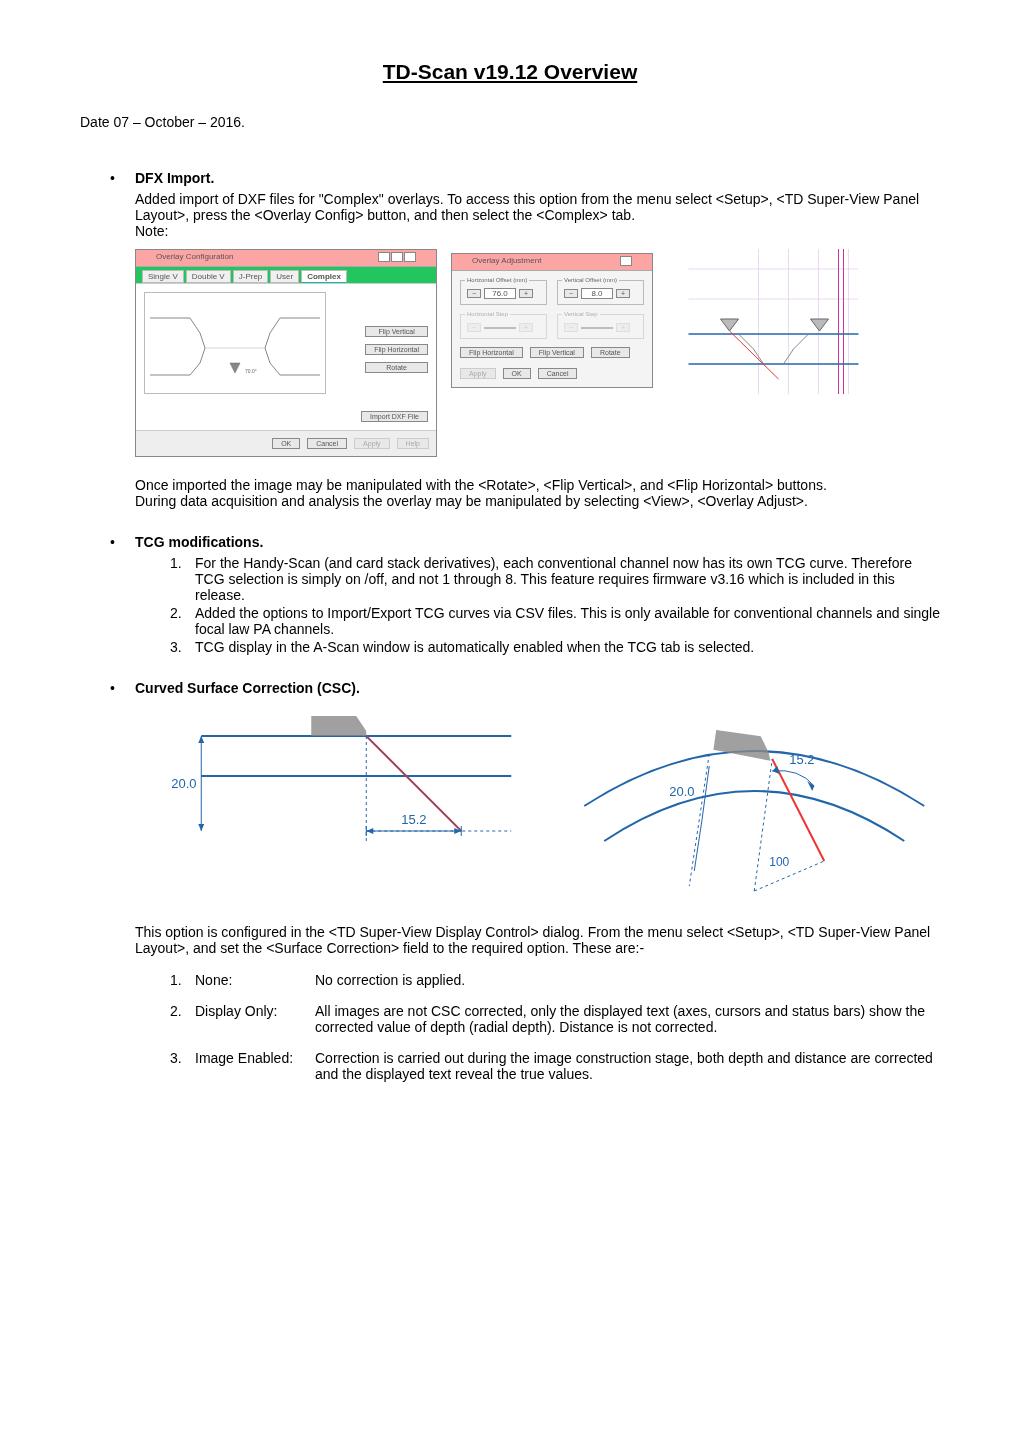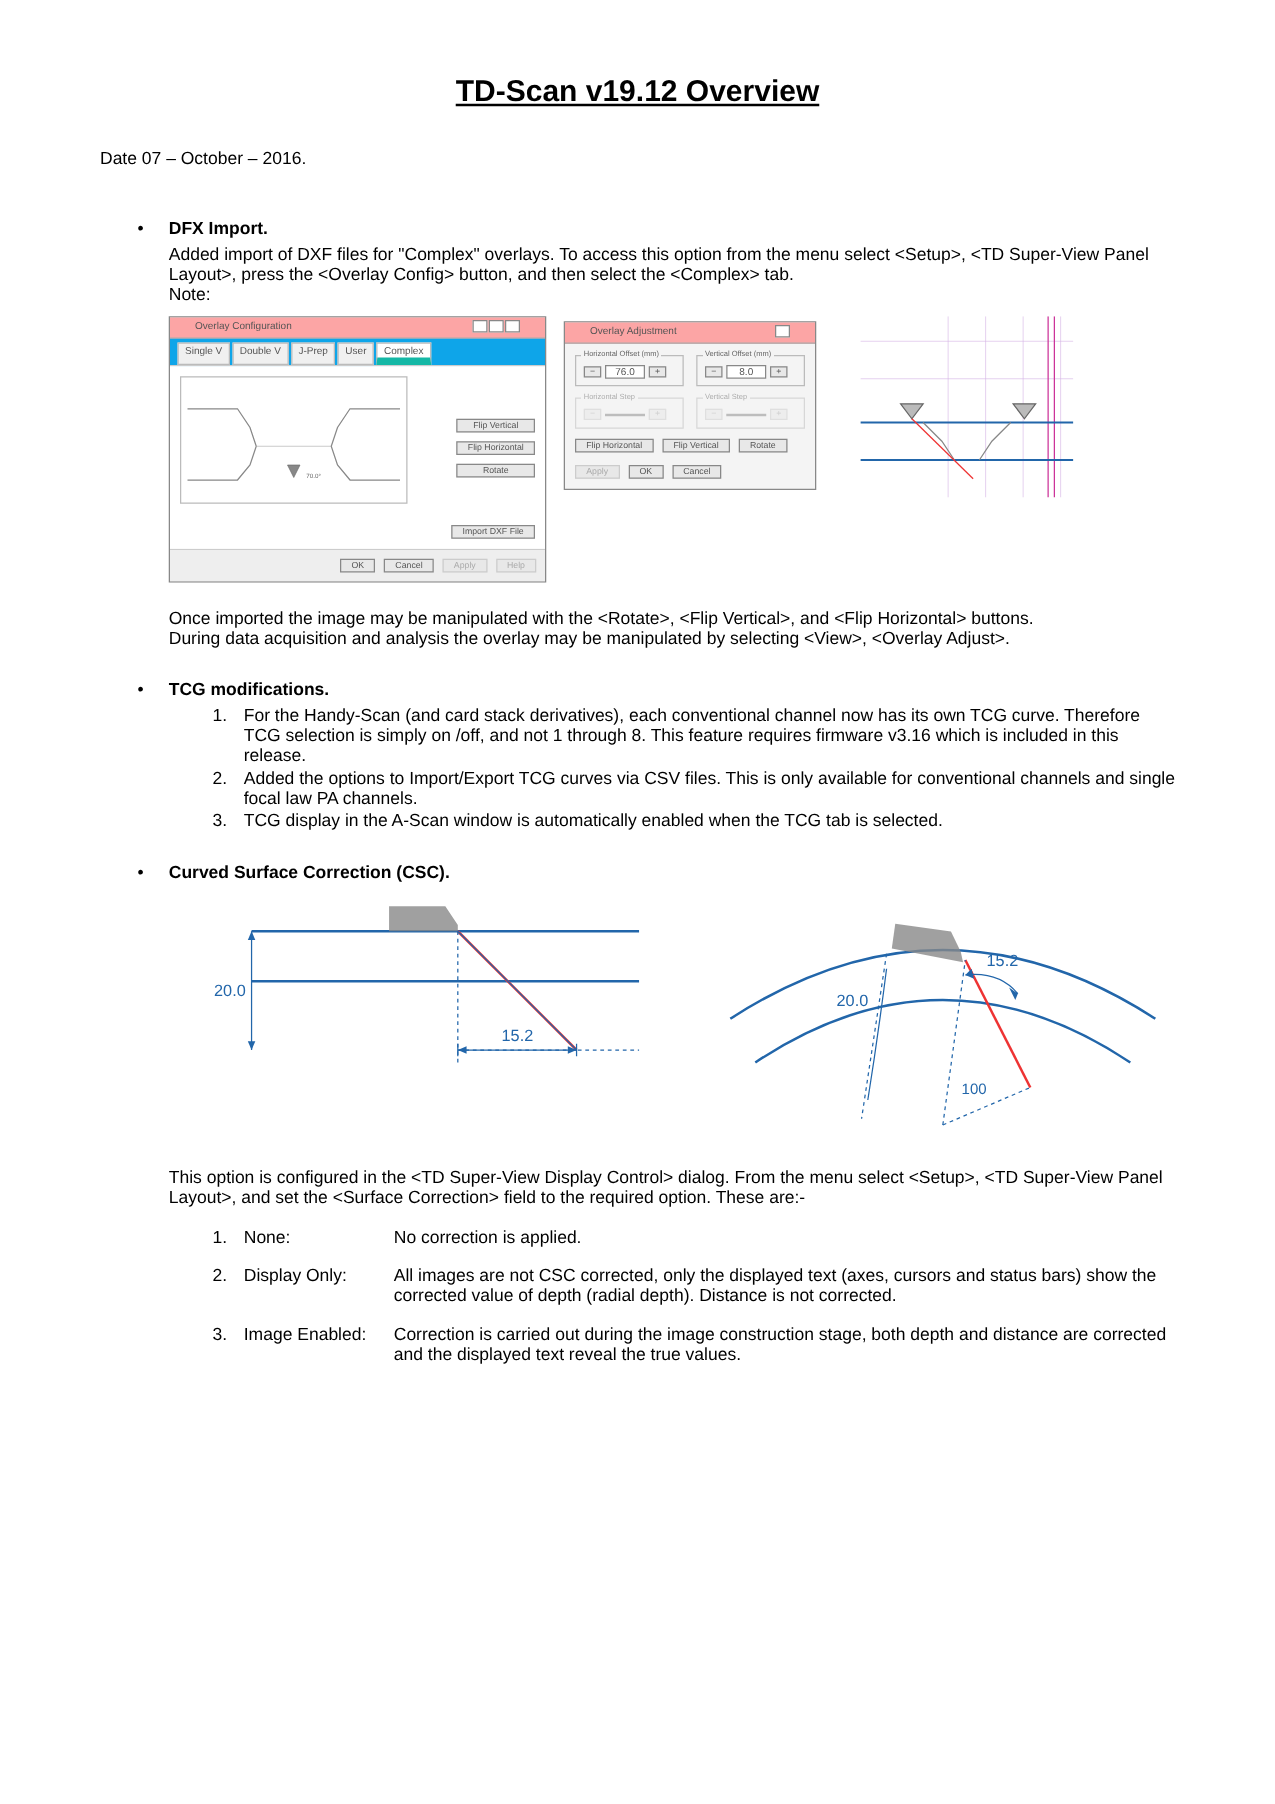--- a/index.html
+++ b/index.html
@@ -6,21 +6,21 @@
       font-family: Arial, Helvetica, sans-serif;
       font-size: 14px;
       color: #000;
       background: #fff;
       margin: 0;
       padding: 60px 80px;
       width: 1020px;
       box-sizing: border-box;
     }
     h1 {
-      font-size: 24px;
+      font-size: 21px;
       font-weight: bold;
       text-align: center;
       text-decoration: underline;
       margin: 0 0 30px 0;
     }
     .date-line { margin: 0 0 40px 0; }
     .section { margin-bottom: 25px; }
     .bullet-row { display: flex; padding-left: 30px; margin-bottom: 5px; }
     .bullet-sym { width: 25px; flex-shrink: 0; }
     .bullet-head { font-weight: bold; }
@@ -29,23 +29,23 @@
     .num-col { width: 25px; flex-shrink: 0; }
     .num-text { flex: 1; }
     .note-row { display: flex; padding-left: 55px; }
     .note-lab { flex-shrink: 0; padding-right: 4px; }
     .note-txt { flex: 1; }
     .link { color: #0066cc; }
     .img-row { display: flex; gap: 10px; padding-left: 55px; margin: 10px 0 20px 0; }
     .dlg-box { border: 1px solid #888; background: #f4f4f4; font-size: 8px; color: #555; }
     .dlg-title { background: #fca5a5; border-bottom: 1px solid #aaa; padding: 2px 20px; display:flex; justify-content:space-between; }
     .dlg-title .icons span { display:inline-block; width:10px; height:8px; border:1px solid #888; margin-left:1px; background:#fff; }
-    .tabstrip { display:flex; gap:2px; padding:3px 6px 0 6px; background:#0ea5e9; border-bottom:1px solid #ccc;}
+    .tabstrip { display:flex; gap:2px; padding:3px 6px 0 6px; background:#22c55e; border-bottom:1px solid #ccc;}
     .tab { border:1px solid #bbb; padding:1px 5px; background:#f0f0f0; }
-    .tab.sel { background:#fff; border-bottom:6px solid #14b8a6; }
+    .tab.sel { background:#fff; border-bottom:1px solid #14b8a6;font-weight:bold; }
     .dlg-body { padding:8px; background:#fff; }
     .btn { display:inline-block; border:1px solid #888; background:#e8e8e8; padding:1px 8px; margin:2px; text-align:center; font-size:7px; }
     .btn.dis { color:#aaa; border-color:#ccc; }
     .shape-area { border:1px solid #bbb; height:100px; position:relative; background:#fff; }
     .shape-svg { width:100%; height:100%; }
     .right-btns { display:flex; flex-direction:column; gap:3px; position:absolute; right:6px; top:40px;}
     .right-btns2 { display:flex; flex-direction:column; gap:3px; position:absolute; right:6px; bottom:6px;}
     .footer-btns { display:flex; justify-content:flex-end; gap:3px; padding:5px; background:#eee; border-top:1px solid #ccc;}
     .adj-dlg { width:200px; }
     .adj-body { padding:6px; display:flex; flex-direction:column; gap:6px;justify-content:space-between; }

